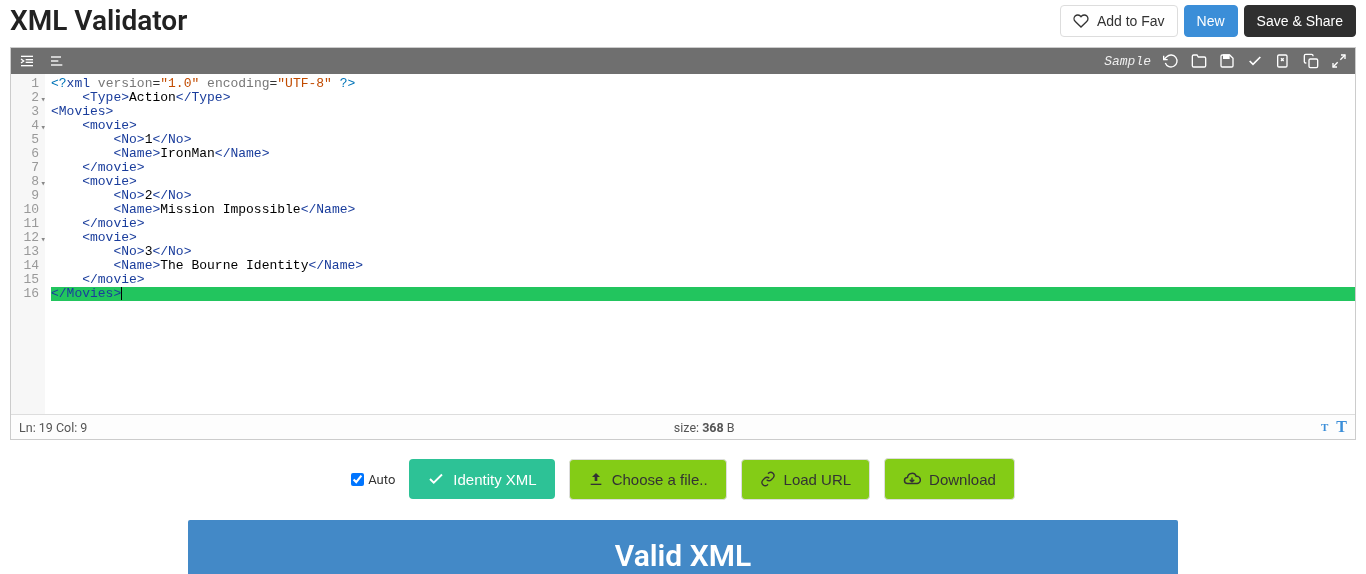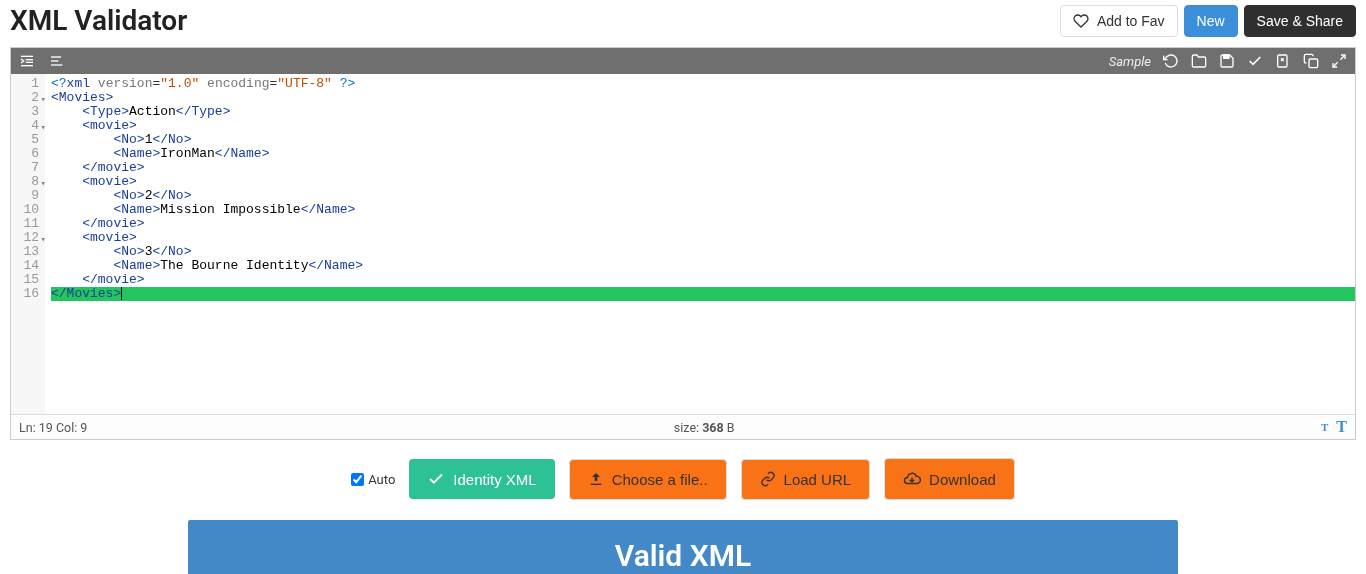--- a/index.html
+++ b/index.html
@@ -4,21 +4,21 @@
 <style>
 * { box-sizing: border-box; margin: 0; padding: 0; }
 body { font-family: -apple-system, "Segoe UI", Roboto, Arial, sans-serif; background: #fff; color: #333; }
 .header { display: flex; justify-content: space-between; align-items: center; padding: 4px 10px; }
 .title { font-size: 28px; font-weight: 600; color: #222; }
 .header-right { display: flex; gap: 6px; }
 .btn { border: 1px solid #ddd; background: #fff; padding: 7px 12px; border-radius: 4px; font-size: 14px; cursor: pointer; display: inline-flex; align-items: center; gap: 8px; color: #333; }
 .btn-blue { background: #3b8ed8; color: #fff; border-color: #3b8ed8; }
 .btn-dark { background: #2f2f2f; color: #fff; border-color: #2f2f2f; }
 .editor-container { margin: 6px 10px 0 10px; border: 1px solid #ccc; }
-.editor-toolbar { background: #6f6f6f; height: 26px; display: flex; justify-content: space-between; align-items: center; padding: 0 8px; color: #fff; }
+.editor-toolbar { background: #6f6f6f; height: 26px; display: flex; justify-content: space-between; align-items: center; padding: 0 8px; color: #fff; font-family: Liberation Mono, monospace; }
 .toolbar-left, .toolbar-right { display: flex; align-items: center; gap: 14px; }
 .toolbar-right { gap: 12px; }
 .sample-label { font-style: italic; font-size: 13px; color: #eee; }
 .tb-icon { cursor: pointer; display:inline-flex; align-items:center; }
 .code-area { display: flex; background: #fff; font-family: "Consolas","Courier New",monospace; font-size: 13px; min-height: 340px; position: relative; }
 .gutter { background: #f7f7f7; color: #999; text-align: right; padding: 3px 6px 3px 4px; user-select: none; min-width: 34px; }
 .gutter-line { height: 14px; line-height: 14px; position: relative; }
 .fold { position: absolute; right: -7px; top: 2px; font-size: 9px; color: #888; }
 .code { padding: 3px 0 3px 6px; flex: 1; }
 .code-line { height: 14px; line-height: 14px; white-space: pre; }
@@ -28,21 +28,21 @@
 .t-str { color: #c14b00; }
 .t-tag { color: #1a3d9c; }
 .t-text { color: #000; }
 .cursor { border-left: 1px solid #000; display: inline-block; height: 13px; vertical-align: middle; }
 .status-bar { display: flex; justify-content: space-between; align-items: center; padding: 3px 8px; border-top: 1px solid #ddd; font-size: 12.5px; color: #555; background: #fdfdfd; }
 .status-right { display:flex; gap:8px; align-items:center; }
 .tsmall { color:#3b8ed8; font-family: serif; font-weight:bold; }
 .actions { display: flex; justify-content: center; align-items: center; gap: 14px; margin-top: 18px; }
 .auto-wrap { font-size: 13px; display: flex; align-items: center; gap: 4px; }
 .btn-teal { background: #2dc296; color: #fff; border: none; padding: 11px 18px; border-radius: 4px; font-size: 15px; cursor: pointer; display: inline-flex; align-items: center; gap: 8px; }
-.btn-white { background: #f97316; border: 1px solid #ddd; padding: 11px 18px; border-radius: 4px; font-size: 15px; cursor: pointer; display: inline-flex; align-items: center; gap: 8px; color: #333; }
+.btn-white { background: #84cc16; border: 1px solid #ddd; padding: 11px 18px; border-radius: 4px; font-size: 15px; cursor: pointer; display: inline-flex; align-items: center; gap: 8px; color: #333; }
 .result-banner { margin: 20px auto 0 auto; width: 990px; max-width: 92%; background: #4389c7; color: #fff; text-align: center; font-size: 30px; font-weight: 600; padding: 18px 0; border-radius: 2px; }
 svg { display: block; }
 </style>
 </head>
 <body>
 
 <div class="header">
   <div class="title">XML Validator</div>
   <div class="header-right">
     <button class="btn">
@@ -143,22 +143,22 @@
         <div class="gutter-line">10</div>
         <div class="gutter-line">11</div>
         <div class="gutter-line">12<span class="fold">▾</span></div>
         <div class="gutter-line">13</div>
         <div class="gutter-line">14</div>
         <div class="gutter-line">15</div>
         <div class="gutter-line">16</div>
       </div>
     <div class="code" id="code">
         <div class="code-line"><span class="t-decl">&lt;?</span><span class="t-tag">xml</span><span> </span><span class="t-attr">version</span><span>=</span><span class="t-str">"1.0"</span><span> </span><span class="t-attr">encoding</span><span>=</span><span class="t-str">"UTF-8"</span><span> </span><span class="t-decl">?&gt;</span></div>
+        <div class="code-line">    <span class="t-tag">&lt;Type&gt;</span><span class="t-text">Action</span><span class="t-tag">&lt;/Type&gt;</span></div>
         <div class="code-line"><span class="t-tag">&lt;Movies&gt;</span></div>
-        <div class="code-line">    <span class="t-tag">&lt;Type&gt;</span><span class="t-text">Action</span><span class="t-tag">&lt;/Type&gt;</span></div>
         <div class="code-line">    <span class="t-tag">&lt;movie&gt;</span></div>
         <div class="code-line">        <span class="t-tag">&lt;No&gt;</span><span class="t-text">1</span><span class="t-tag">&lt;/No&gt;</span></div>
         <div class="code-line">        <span class="t-tag">&lt;Name&gt;</span><span class="t-text">IronMan</span><span class="t-tag">&lt;/Name&gt;</span></div>
         <div class="code-line">    <span class="t-tag">&lt;/movie&gt;</span></div>
         <div class="code-line">    <span class="t-tag">&lt;movie&gt;</span></div>
         <div class="code-line">        <span class="t-tag">&lt;No&gt;</span><span class="t-text">2</span><span class="t-tag">&lt;/No&gt;</span></div>
         <div class="code-line">        <span class="t-tag">&lt;Name&gt;</span><span class="t-text">Mission Impossible</span><span class="t-tag">&lt;/Name&gt;</span></div>
         <div class="code-line">    <span class="t-tag">&lt;/movie&gt;</span></div>
         <div class="code-line">    <span class="t-tag">&lt;movie&gt;</span></div>
         <div class="code-line">        <span class="t-tag">&lt;No&gt;</span><span class="t-text">3</span><span class="t-tag">&lt;/No&gt;</span></div>

